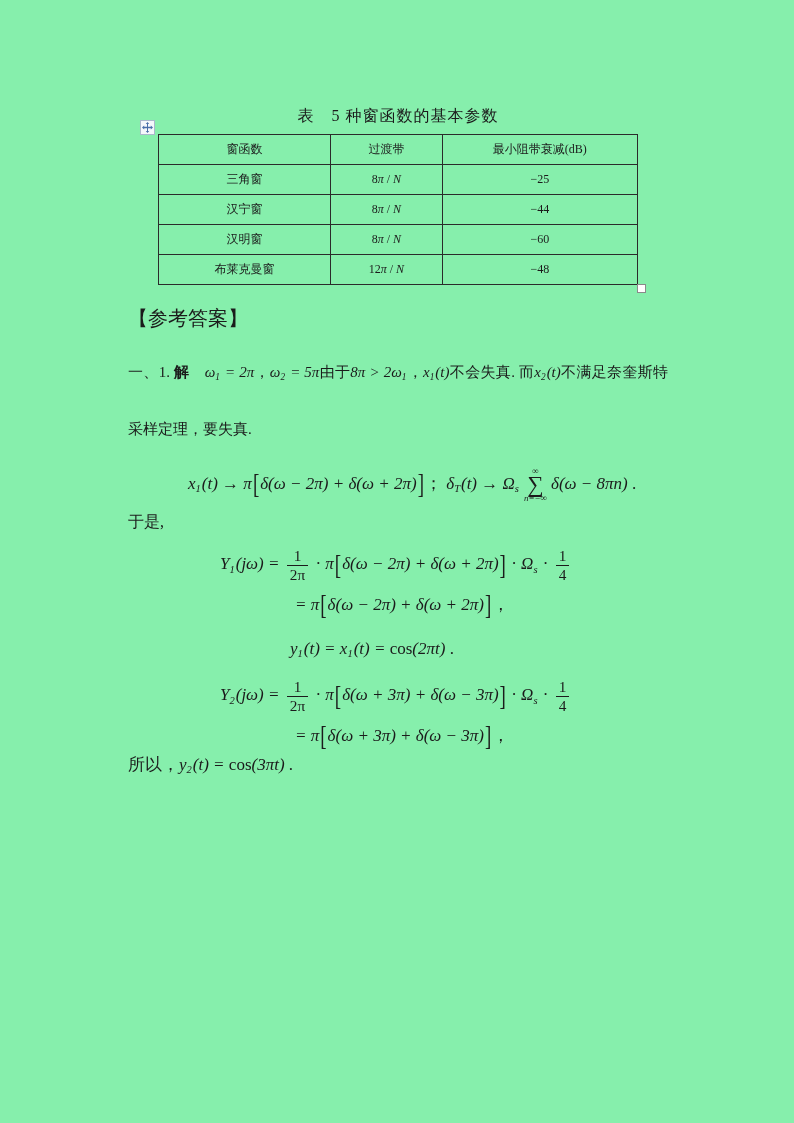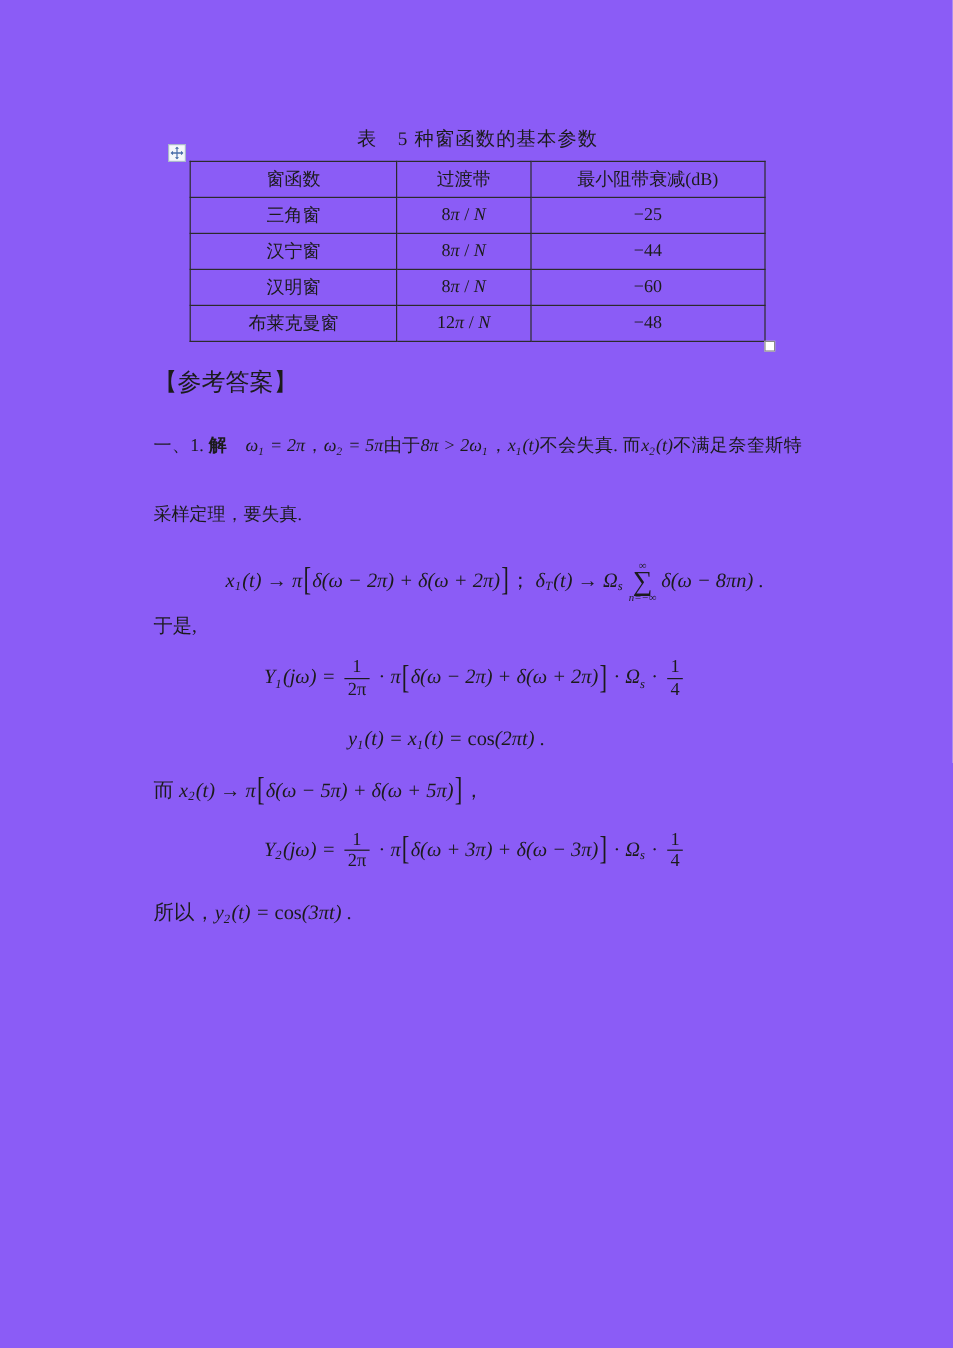--- a/index.html
+++ b/index.html
@@ -1,20 +1,20 @@
 <!DOCTYPE html>
 <html><head>
 <meta charset="utf-8">
 <style>
   html,body{margin:0;padding:0;background:#e8e8e8;}
   .page{
     position:relative;
     width:794px;height:1123px;
     margin:0 auto;
-    background:#8b5cf6;
+    background:#86efac;
     font-family:"Liberation Serif","DejaVu Serif",serif;
     color:#1b1b1b;
     overflow:hidden;
   }
   
   .caption{
     margin:106px 0 7px 158px;
     width:480px;
     text-align:center;
     font-size:16px;
@@ -29,21 +29,21 @@
   table.wintab{
     border-collapse:collapse;
     width:480px;
     table-layout:fixed;
   }
   table.wintab td,table.wintab th{
     border:1px solid #2b2b2b;
     height:29px;
     text-align:center;
     vertical-align:middle;
-    font-size:15px;
+    font-size:12px;
     font-weight:normal;
     padding:0 2px;
   }
   .col1{width:36%;} .col2{width:23%;} .col3{width:41%;}
   .move-handle{
     position:absolute;
     left:-18px;top:-14px;
     width:13px;height:13px;
     background:#f4f7fb;
     border:1px solid #aab8cc;
@@ -75,21 +75,21 @@
     line-height:1.3;
   }
   .f-x1    {margin:10px 0 0 60px;}
   .f-yushi {margin:9px 0 0 0; font-size:16px;}
   .f-y1a   {margin:14px 0 0 92px;}
   .f-y1b   {margin:9px 0 0 167px;}
   .f-y1t   {margin:21px 0 0 162px;}
   .f-x2    {margin:21px 0 0 0;}
   .f-y2a   {margin:18px 0 0 92px;}
   .f-y2b   {margin:9px 0 0 167px;}
-  .f-soyi  {margin:23px 0 0 0;}
+  .f-soyi  {margin:6px 0 0 0;}
   
   .mi{font-style:italic;}
   .mr{font-style:normal;}
   .mc{font-style:normal;}
   .mcb{font-style:normal;font-weight:bold;}
   .msb{
     font-style:italic;
     font-size:0.62em;
     position:relative;top:0.30em;
     margin:0 1px 0 0;
@@ -177,22 +177,23 @@
 
     <div class="formula f-x1"><span class="mi">x</span><span class="msb">1</span><span class="mi">(t) → π</span><span class="mb">[</span><span class="mi">δ(ω − 2π) + δ(ω + 2π)</span><span class="mb">]</span><span class="mr">；  </span><span class="mi">δ</span><span class="msb">T</span><span class="mi">(t) → Ω</span><span class="msb">s</span><span class="msum">
           <span class="mlim">∞</span>
           <span class="msig">∑</span>
           <span class="mlim">n=−∞</span>
         </span><span class="mi">δ(ω − 8πn)</span><span class="mr"> .</span></div>
 
     <div class="f-yushi">于是,</div>
 
     <div class="formula f-y1a"><span class="mi">Y</span><span class="msb">1</span><span class="mi">(jω) = </span><span class="mfrac"><span class="mnum">1</span><span class="mden">2π</span></span><span class="mr"> · </span><span class="mi">π</span><span class="mb">[</span><span class="mi">δ(ω − 2π) + δ(ω + 2π)</span><span class="mb">]</span><span class="mr"> · </span><span class="mi">Ω</span><span class="msb">s</span><span class="mr"> · </span><span class="mfrac"><span class="mnum">1</span><span class="mden">4</span></span></div>
+    <div class="formula f-y1b"><span class="mi">= π</span><span class="mb">[</span><span class="mi">δ(ω − 2π) + δ(ω + 2π)</span><span class="mb">]</span><span class="mr">，</span></div>
     <div class="formula f-y1t"><span class="mi">y</span><span class="msb">1</span><span class="mi">(t) = x</span><span class="msb">1</span><span class="mi">(t) = </span><span class="mr">cos</span><span class="mi">(2πt)</span><span class="mr"> .</span></div>
 
-    <div class="formula f-x2"><span class="mc">而 </span><span class="mi">x</span><span class="msb">2</span><span class="mi">(t) → π</span><span class="mb">[</span><span class="mi">δ(ω − 5π) + δ(ω + 5π)</span><span class="mb">]</span><span class="mr">，</span></div>
 
     <div class="formula f-y2a"><span class="mi">Y</span><span class="msb">2</span><span class="mi">(jω) = </span><span class="mfrac"><span class="mnum">1</span><span class="mden">2π</span></span><span class="mr"> · </span><span class="mi">π</span><span class="mb">[</span><span class="mi">δ(ω + 3π) + δ(ω − 3π)</span><span class="mb">]</span><span class="mr"> · </span><span class="mi">Ω</span><span class="msb">s</span><span class="mr"> · </span><span class="mfrac"><span class="mnum">1</span><span class="mden">4</span></span></div>
+    <div class="formula f-y2b"><span class="mi">= π</span><span class="mb">[</span><span class="mi">δ(ω + 3π) + δ(ω − 3π)</span><span class="mb">]</span><span class="mr">，</span></div>
 
     <div class="formula f-soyi"><span class="mc">所以，</span><span class="mi">y</span><span class="msb">2</span><span class="mi">(t) = </span><span class="mr">cos</span><span class="mi">(3πt)</span><span class="mr"> .</span></div>
   </div>
 
 </div>
 
 </body></html>

